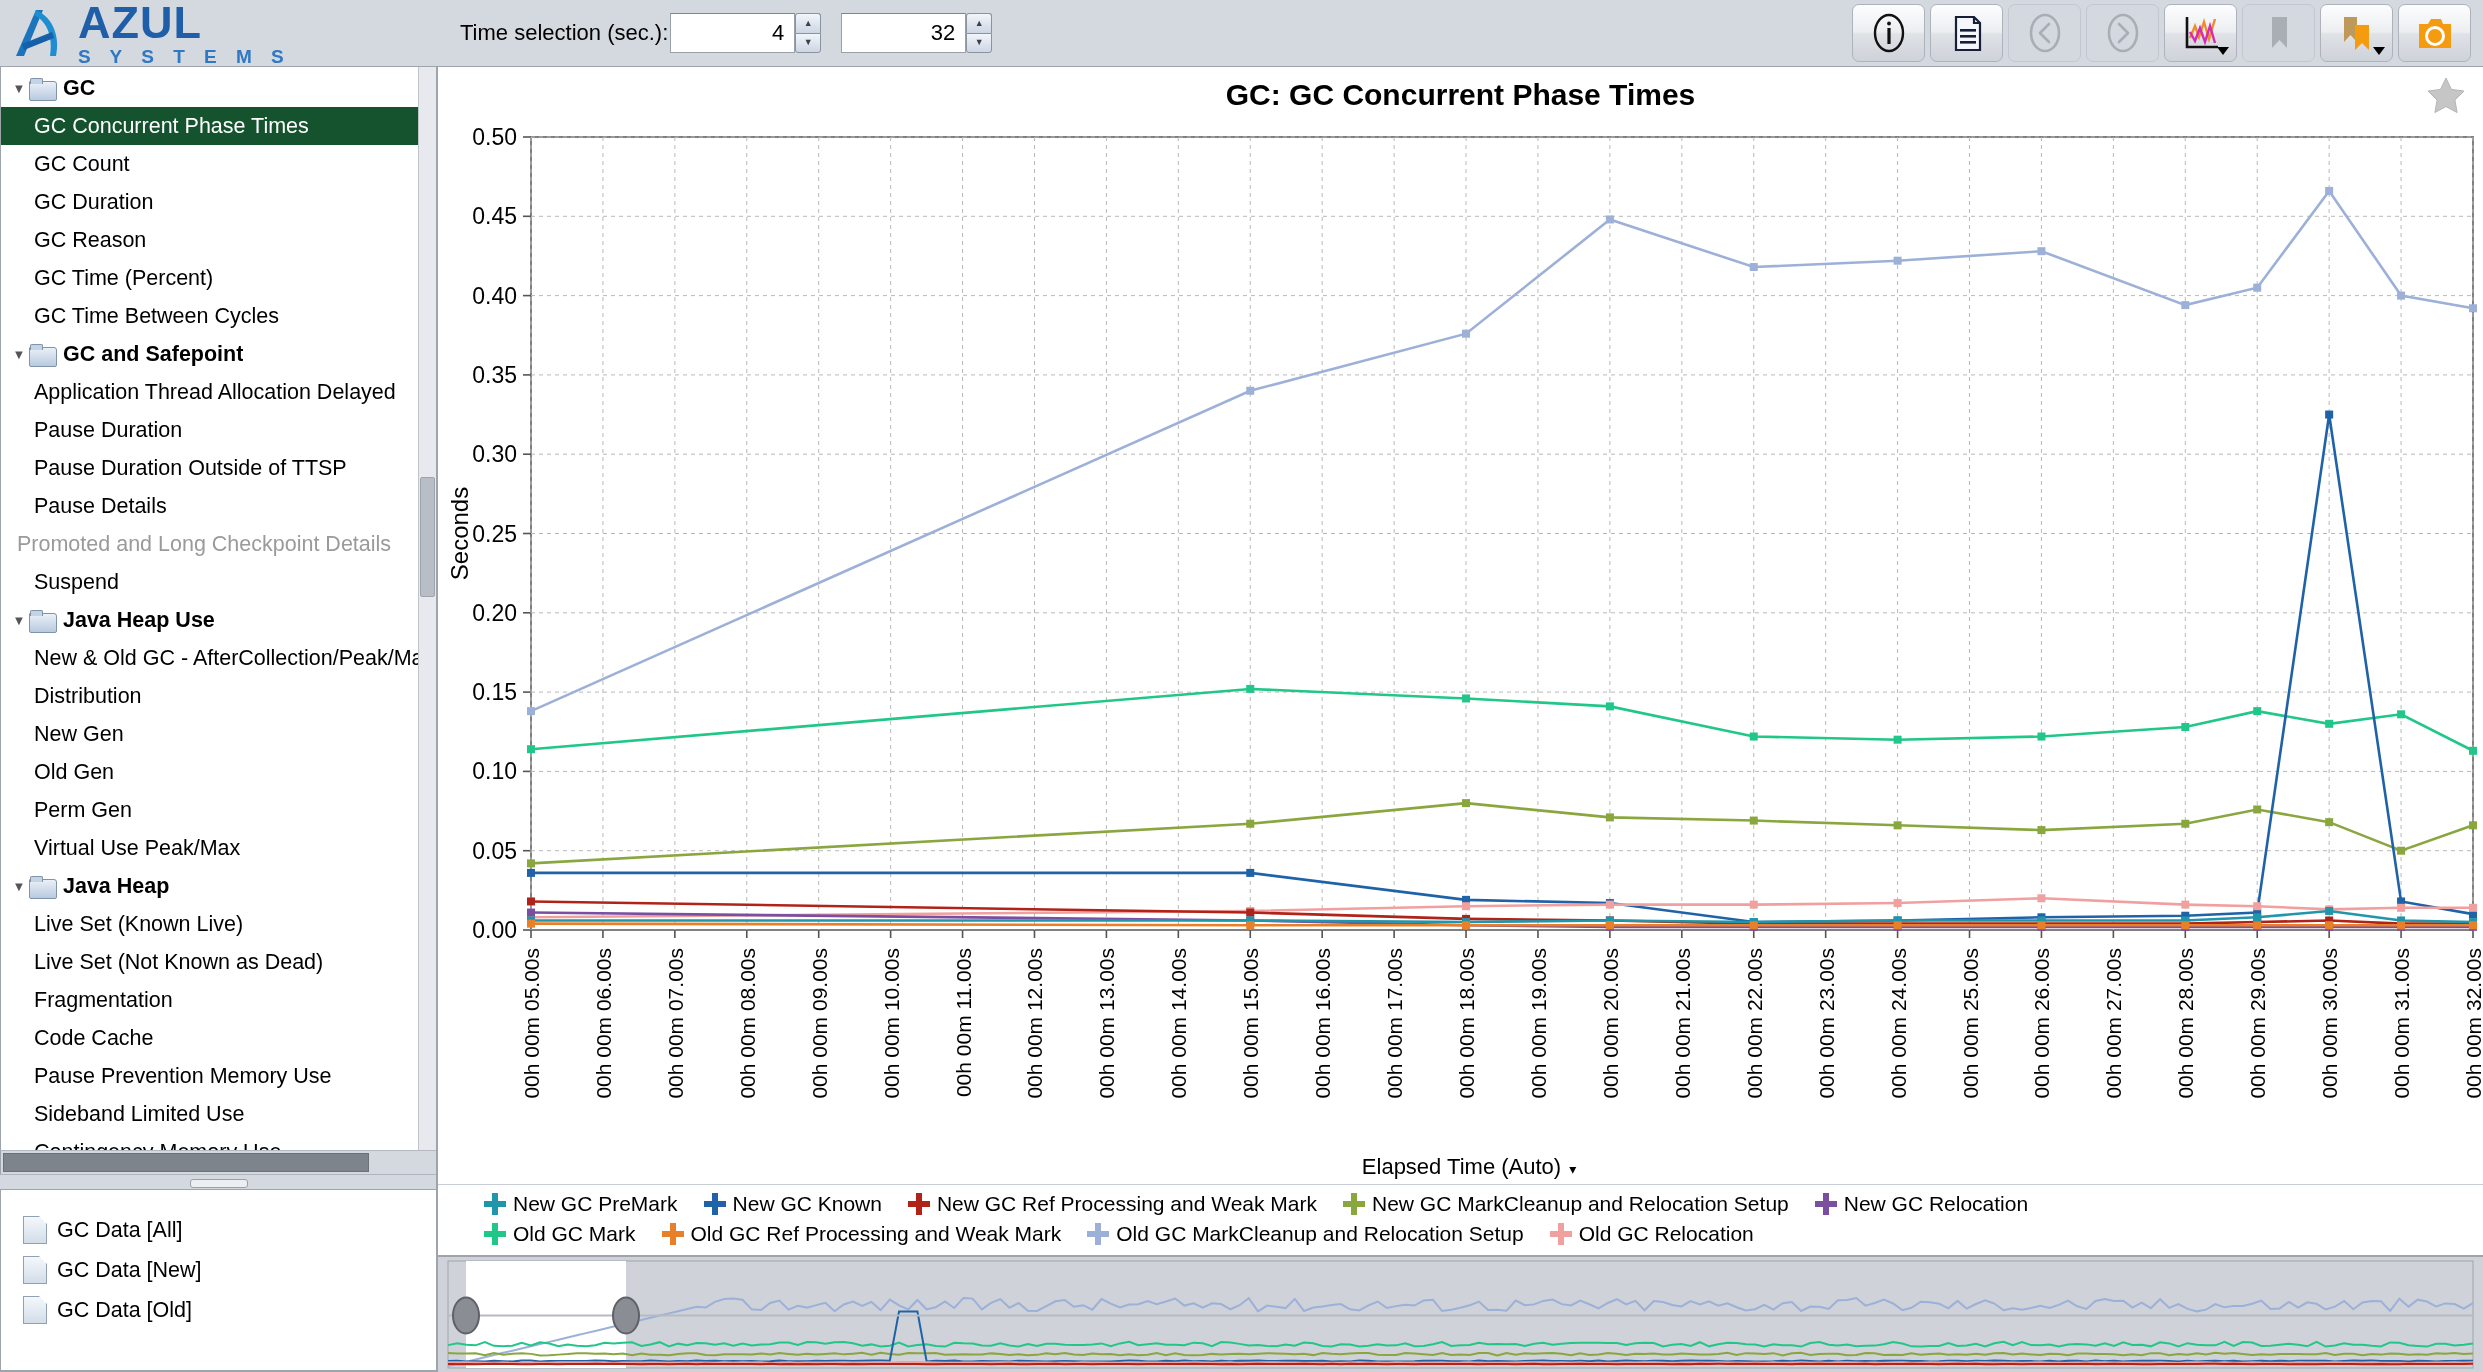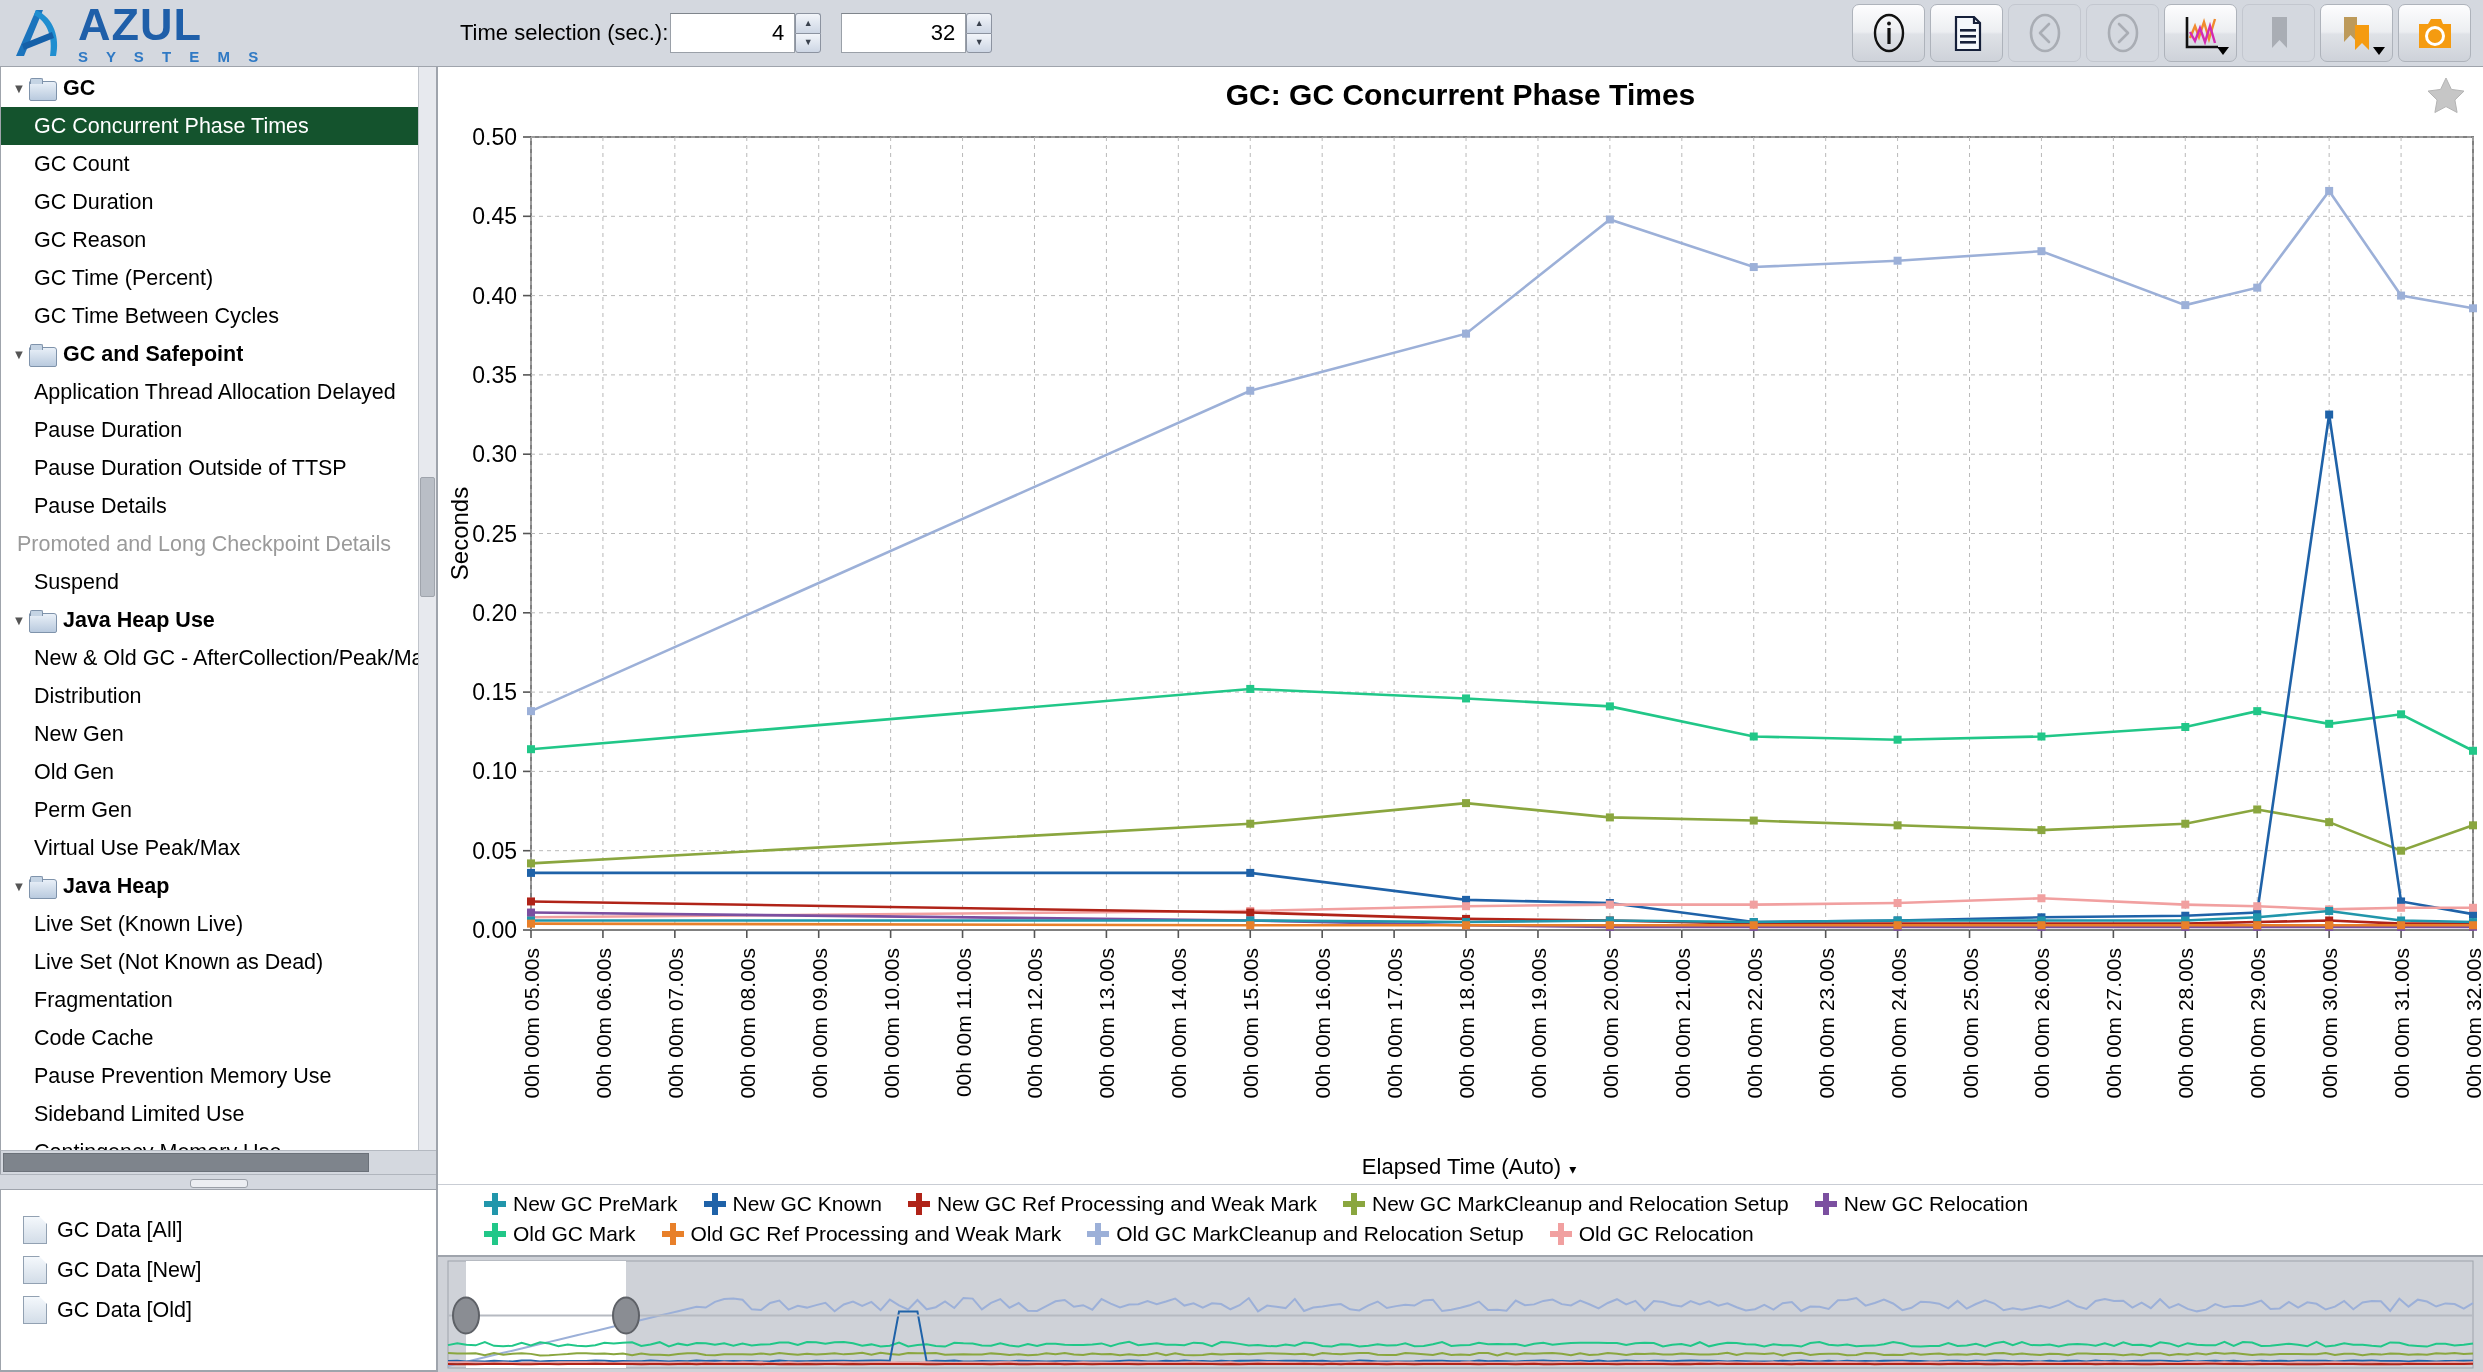--- a/index.html
+++ b/index.html
@@ -17,21 +17,21 @@
     display:flex; align-items:center; position:relative;
   }
   .logo { display:flex; align-items:center; padding-left:10px; width:430px; }
   .logo-mark { width:58px; height:58px; position:relative; margin-right:10px; }
   .logo-text { line-height:1; }
   .logo-azul {
     font-size:45px; font-weight:bold; color:#1f5fa9; letter-spacing:1px;
     font-family:"Liberation Sans", sans-serif;
   }
   .logo-sys {
-    font-size:15px; font-weight:bold; color:#2f79c4; letter-spacing:7px; margin-top:2px;
+    font-size:19px; font-weight:bold; color:#2f79c4; letter-spacing:7px; margin-top:2px;
   }
   .timesel { display:flex; align-items:center; margin-left:30px; }
   .timesel-label { font-size:22px; color:#000; margin-right:2px; white-space:nowrap; }
   .spinner { display:flex; height:40px; margin-right:20px; }
   .spinner-field {
     width:125px; height:40px; background:#fff;
     border:1px solid #9aa0a8; border-top-color:#7f858c;
     text-align:right; padding:0 10px; font-size:22px;
     display:flex; align-items:center; justify-content:flex-end;
     font-family:"Liberation Sans", sans-serif; color:#000;

